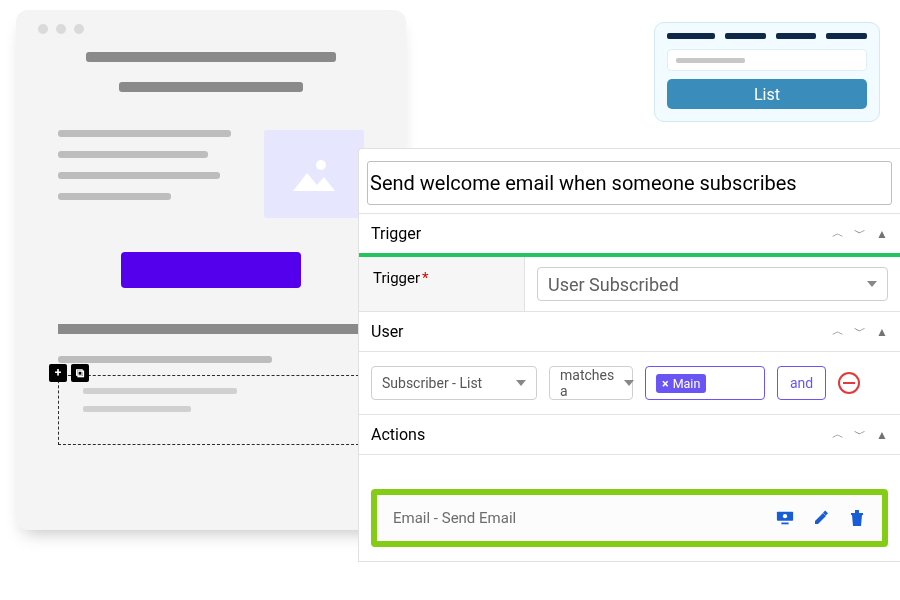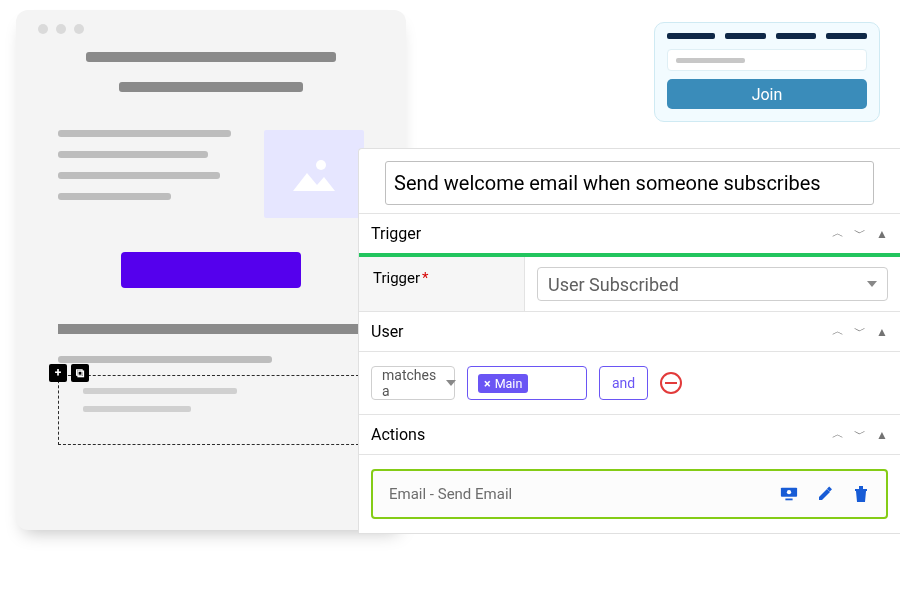--- a/index.html
+++ b/index.html
@@ -71,23 +71,23 @@
     display:flex; align-items:center; justify-content:center; font-size:16px;
   }
 
   
   .automation {
     position:absolute; left:358px; top:148px; right:0;
     background:#fff; border:1px solid #e0e0e0; border-right:none;
     border-top-left-radius:4px;
   }
   .auto-title {
-    margin:12px 26px 8px;
+    margin:12px 8px 8px;
     border:1px solid #bfbfbf; border-radius:3px;
-    padding:9px 8px; font-size:20px;
+    padding:9px 2px; font-size:20px;
   }
 
   .section { border-top:1px solid #e3e3e3; }
   .sec-head {
     display:flex; align-items:center; justify-content:space-between;
     padding:10px 12px; font-size:16px;
   }
   .caret-group { display:flex; gap:10px; color:#737373; font-size:12px; align-items:center;}
   .caret-group span { cursor:pointer; display:inline-flex; align-items:center; }
 
@@ -126,24 +126,25 @@
   }
   .tag-pill { background:#6a55f4; color:#fff; border-radius:3px; font-size:12.5px; padding:2px 6px; display:inline-flex; align-items:center; gap:4px; }
   .and-btn {
     height:34px; border:1px solid #6a55f4; border-radius:4px;
     color:#6a55f4; padding:0 12px; display:flex; align-items:center; font-size:14px;
   }
   .remove-btn { width:22px; height:22px; border:2px solid #e23a3a; border-radius:50%; position:relative; }
   .remove-btn::after { content:""; position:absolute; left:3px; right:3px; top:50%; height:2px; background:#e23a3a; transform:translateY(-50%); }
 
   .action-card {
-    border:2px solid #84cc16; border-radius:4px;
+    border:6px solid #84cc16; border-radius:4px;
     display:flex; align-items:center; justify-content:space-between;
     padding:14px 16px; font-size:15px; color:#6d6d6d;
     background:#fcfcfc;
+    margin-top:20px;
   }
   .action-icons { display:flex; gap:18px; color:#185cd6; }
   .action-icons span { width:18px; height:18px; display:inline-flex; align-items:center; justify-content:center; cursor:pointer; }
 </style>
 </head>
 <body>
 
 <div class="editor-window">
   <div class="traffic">
     <span></span>
@@ -185,21 +186,21 @@
 <div class="join-widget">
   <div class="jw-top">
     <span></span>
       <span></span>
       <span></span>
       <span></span>
   </div>
   <div class="jw-input">
       <span></span>
     </div>
-  <div class="jw-btn">Join</div>
+  <div class="jw-btn">List</div>
 </div>
 
 <div class="automation">
   <div class="auto-title">Send welcome email when someone subscribes</div>
 
   <div class="section">
     <div class="sec-head">
       <span>Trigger</span>
       <div class="caret-group">
         <span>︿</span>
@@ -224,20 +225,24 @@
     <div class="sec-head">
       <span>User</span>
       <div class="caret-group">
         <span>︿</span>
         <span>﹀</span>
         <span>▲</span>
       </div>
     </div>
     <div class="rules-body">
       <div class="rule-chips">
+        <div class="chip w160">
+          <span>Subscriber - List</span>
+          <span class="chev-down"></span>
+        </div>
         <div class="chip w104">
           <span>matches a</span>
           <span class="chev-down"></span>
         </div>
         <div class="tag-box">
           <span class="tag-pill">
             <b>×</b>
             <span>Main</span>
           </span>
         </div>

